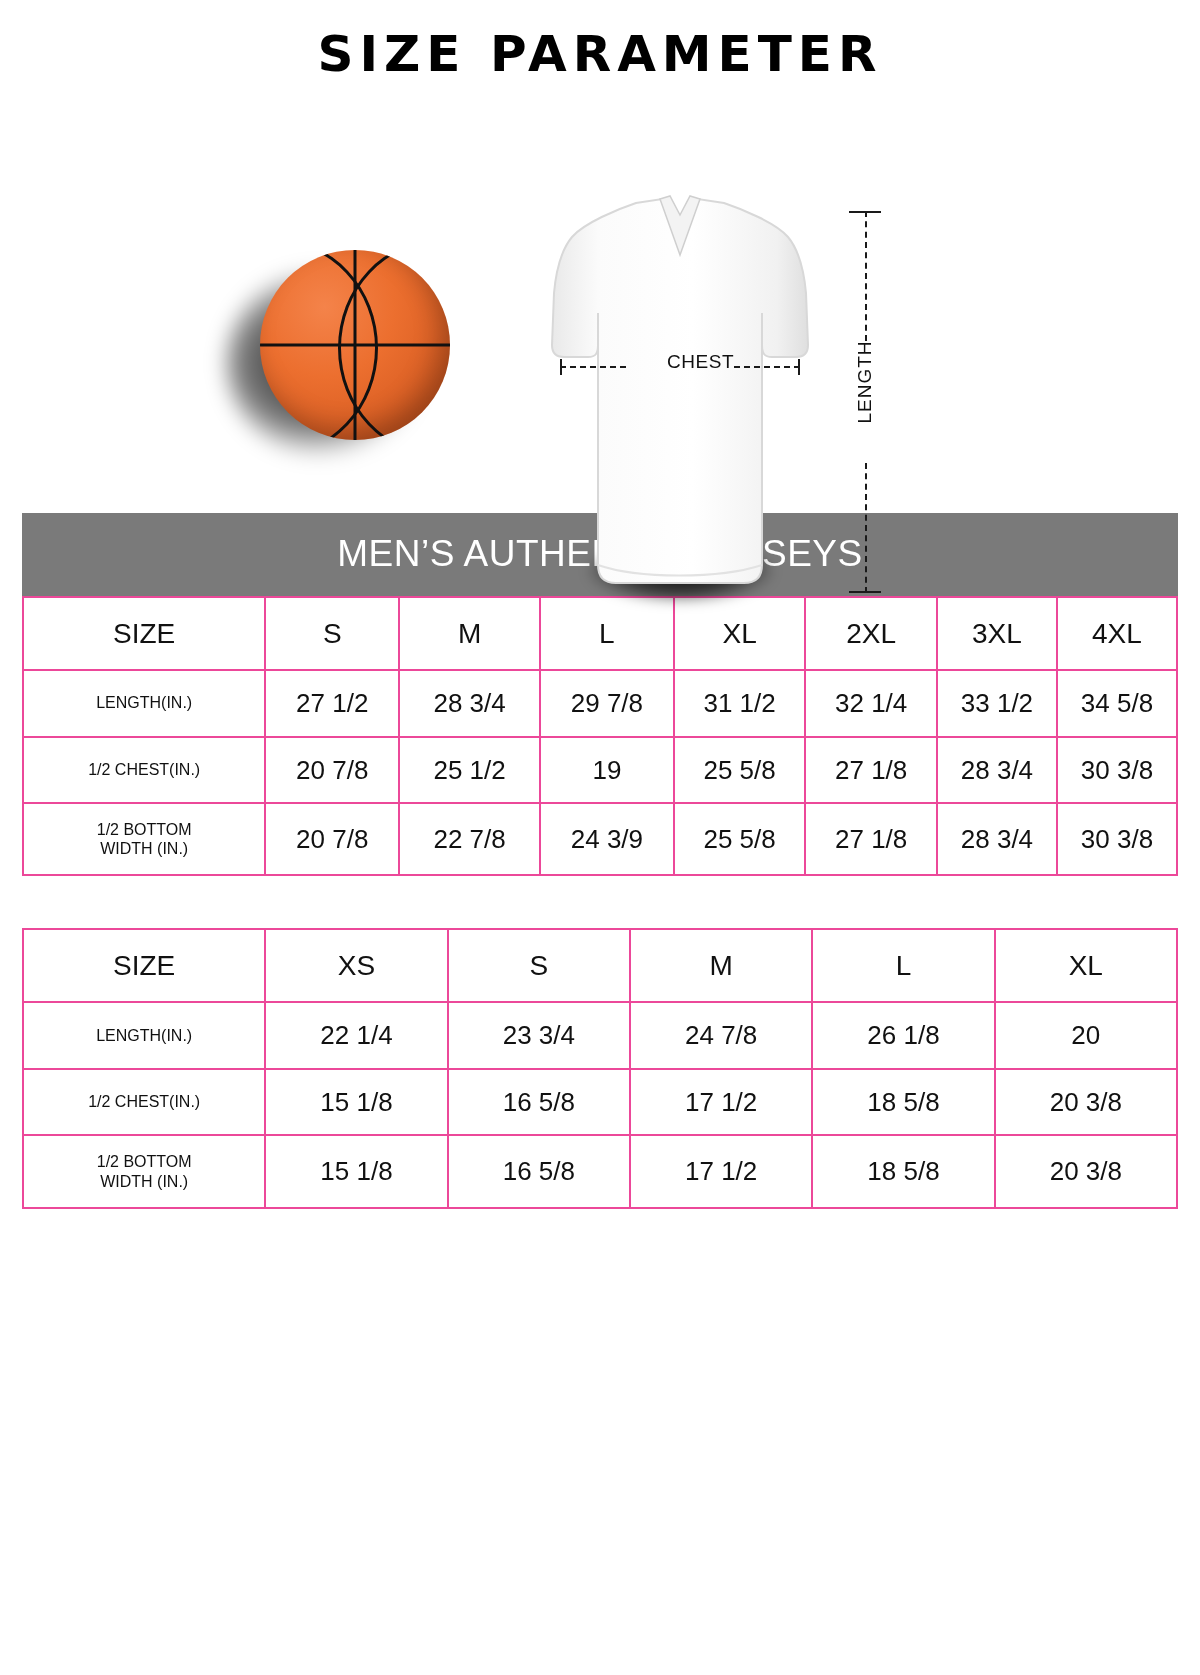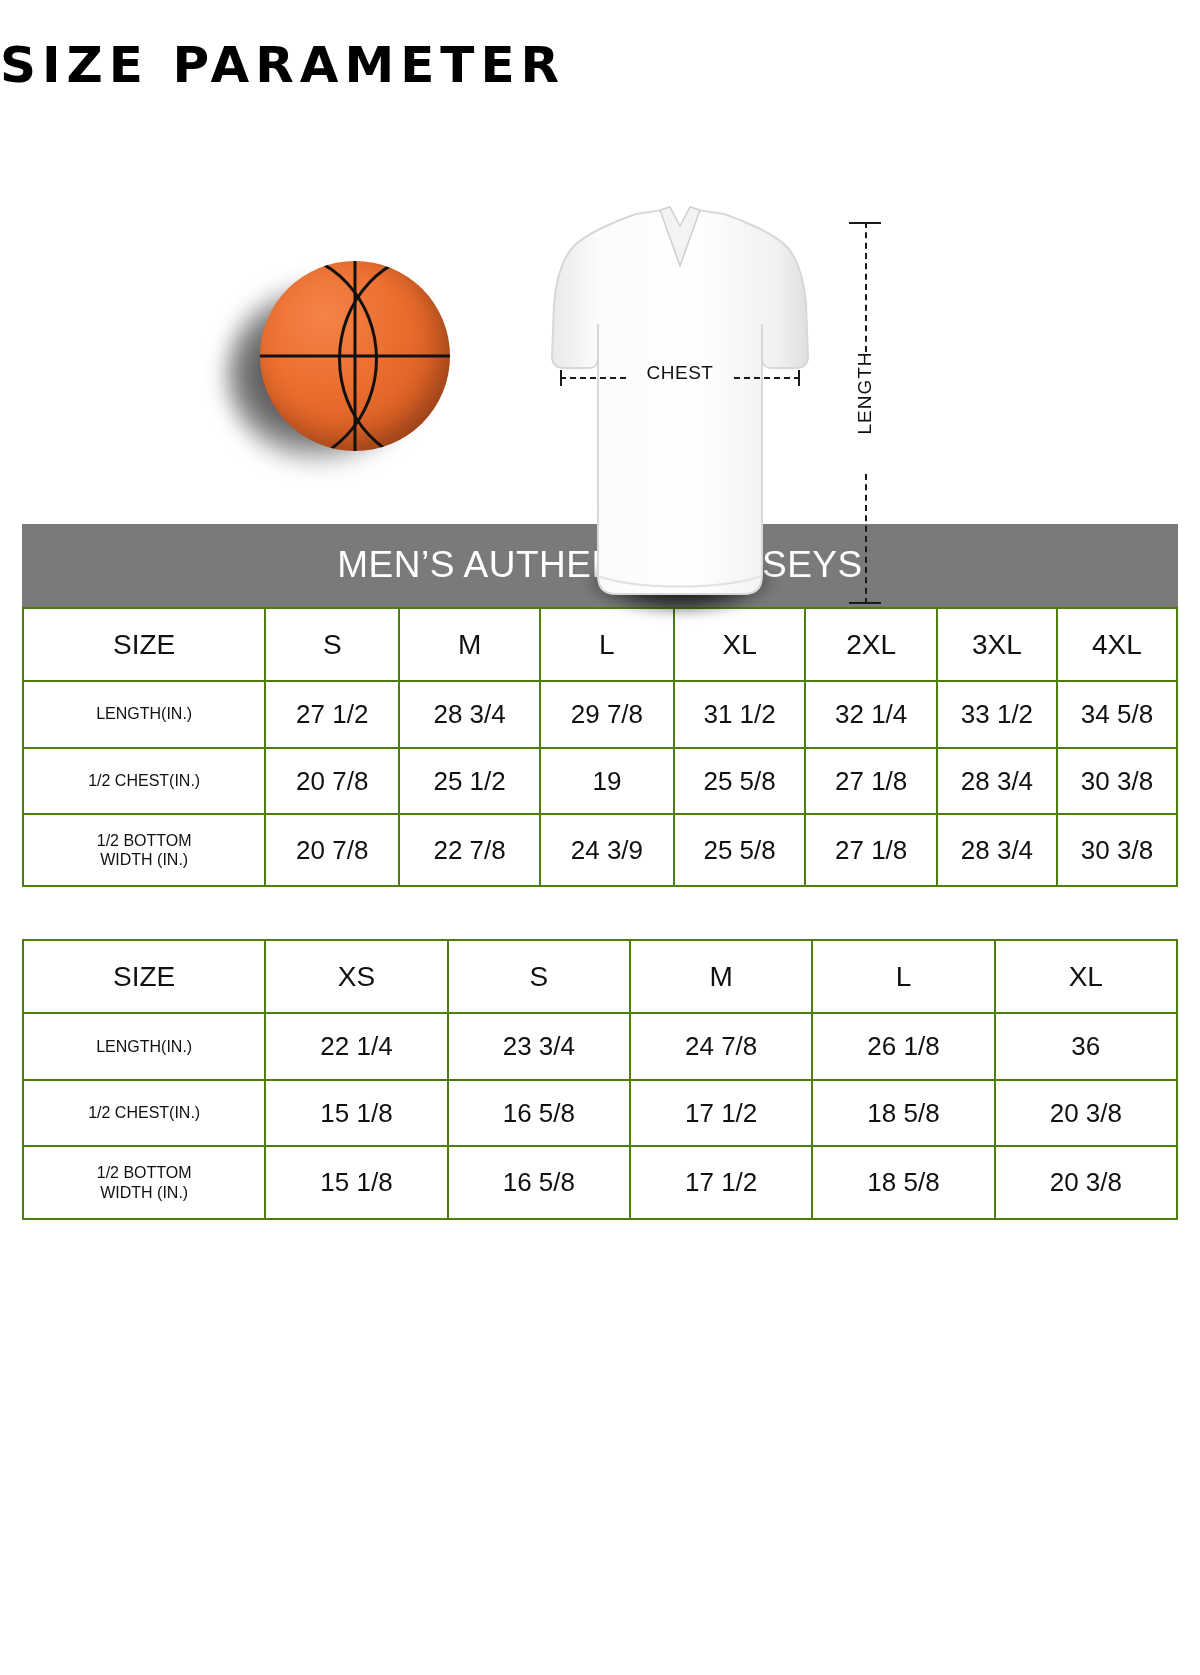--- a/index.html
+++ b/index.html
@@ -18,26 +18,26 @@
   .page {
     width: 1200px;
     height: 1675px;
     position: relative;
     background: #fff;
     box-sizing: border-box;
   }
 
   
   .title {
-    text-align: left;
+    text-align: center;
     font-family: "DejaVu Sans", sans-serif;
     font-weight: bold;
     font-size: 50px;
     letter-spacing: 6px;
-    padding-top: 36px;
+    padding-top: 25px;
     color: #000;
   }
 
   
   .illus {
     position: relative;
     height: 430px;
   }
 
   
@@ -150,21 +150,21 @@
   }
   .dim-chest .l-left { left: 0; width: 66px; }
   .dim-chest .l-right { right: 0; width: 66px; }
   .dim-chest .cap-left { position: absolute; left: 0; top: 0; width: 0; height: 16px; border-left: 2px solid #1a1a1a; }
   .dim-chest .cap-right { position: absolute; right: 0; top: 0; width: 0; height: 16px; border-left: 2px solid #1a1a1a; }
   .dim-chest .lbl {
     position: absolute;
     left: 66px;
     top: -8px;
     width: 108px;
-    text-align: center;
+    text-align: right;
     font-size: 19px;
     letter-spacing: 0.5px;
     font-family: "Liberation Sans", sans-serif;
     color: #111;
   }
 
   .dim-length {
     position: absolute;
     left: 845px;
     top: 128px;
@@ -207,21 +207,21 @@
     letter-spacing: 0.5px;
     padding: 20px 0 21px 0;
     font-family: "Liberation Sans", sans-serif;
   }
   table.size {
     border-collapse: collapse;
     width: 100%;
     table-layout: fixed;
   }
   table.size td {
-    border: 2px solid #4d7c0f;
+    border: 2px solid #ec4899;
     text-align: center;
     font-size: 26px;
     color: #111;
     padding: 16px 2px;
     font-family: "Liberation Sans", sans-serif;
     line-height: 1.25;
   }
   table.size td.rowhdr {
     font-size: 16px;
     padding-left: 2px;
@@ -369,21 +369,21 @@
         <td>M</td>
         <td>L</td>
         <td>XL</td>
       </tr>
       <tr>
         <td class="rowhdr">LENGTH(IN.)</td>
         <td>22  1/4</td>
         <td>23  3/4</td>
         <td>24  7/8</td>
         <td>26  1/8</td>
-        <td>36</td>
+        <td>20</td>
       </tr>
       <tr>
         <td class="rowhdr">1/2 CHEST(IN.)</td>
         <td>15  1/8</td>
         <td>16  5/8</td>
         <td>17  1/2</td>
         <td>18  5/8</td>
         <td>20  3/8</td>
       </tr>
       <tr>

